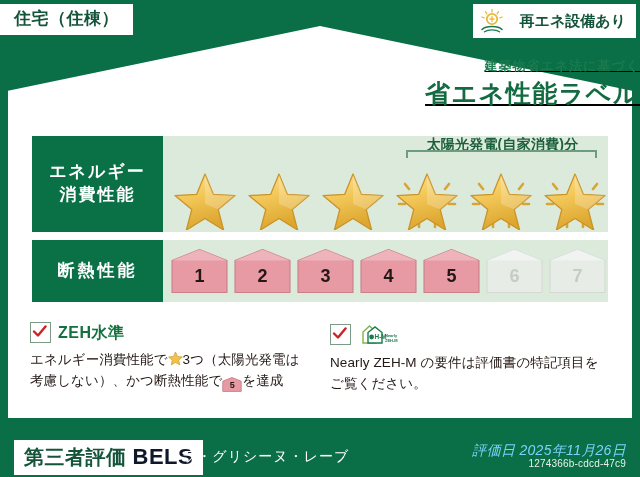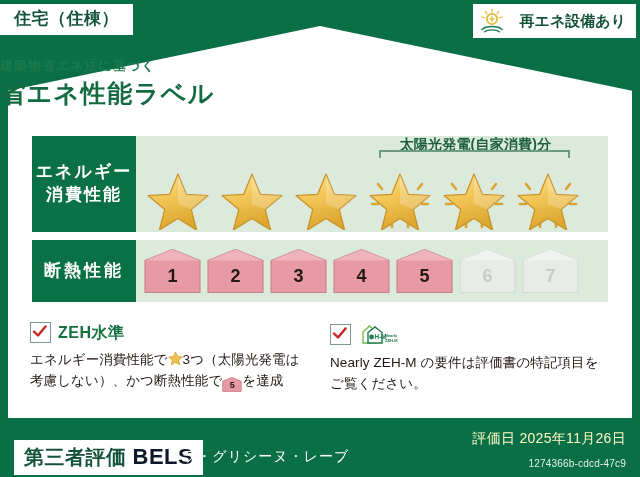--- a/index.html
+++ b/index.html
@@ -36,21 +36,21 @@
 
   
   .house-body{
     position:absolute;left:8px;top:26px;width:624px;height:392px;
     background:#ffffff;
     clip-path:polygon(0% 16.5%, 50% 0%, 100% 16.5%, 100% 100%, 0% 100%);
   }
 
   
   .title-wrap{
-    position:absolute;left:0;right:0;top:58px;text-align:left;
+    position:absolute;left:0;right:0;top:58px;text-align:right;text-decoration:underline;
   }
   .title-sub{
     font-size:13px;font-weight:bold;color:#1a7a4e;letter-spacing:1px;
     line-height:1.2;
   }
   .title-main{
     font-size:25px;font-weight:bold;color:#146b41;letter-spacing:1.5px;
     line-height:1.3;margin-top:3px;
   }
 
@@ -58,21 +58,21 @@
   .perf-panel{
     position:absolute;left:32px;width:576px;
     background:#dceadb;
     display:flex;align-items:stretch;
   }
   #energy-panel{top:136px;height:96px;}
   #insul-panel{top:240px;height:62px;}
 
   .panel-label{
     background:#0a7046;color:#ffffff;
-    width:104px;flex:0 0 auto;
+    width:131px;flex:0 0 auto;
     display:flex;flex-direction:column;align-items:center;justify-content:center;
     font-size:17px;font-weight:bold;letter-spacing:2px;line-height:1.35;
   }
   #insul-panel .panel-label{font-size:17px;letter-spacing:3px;justify-content:center;}
   .panel-body{flex:1 1 auto;position:relative;}
 
   
   .stars-row{
     position:absolute;left:0;right:0;bottom:2px;
     display:flex;align-items:flex-end;justify-content:flex-start;
@@ -156,22 +156,22 @@
     background:#ffffff;padding:4px 10px 4px 10px;
     display:flex;align-items:baseline;gap:6px;
   }
   .bels-jp{font-size:20px;font-weight:bold;color:#14543a;letter-spacing:0.5px;}
   .bels-en{font-size:22px;font-weight:bold;color:#0f172a;letter-spacing:0.5px;text-align:right;}
   .bldg-name{
     position:absolute;left:182px;top:20px;
     font-size:14px;color:#ffffff;letter-spacing:1px;
   }
   .eval-date{
-    position:absolute;right:14px;top:2px;text-align:right;
-    font-size:14px;color:#fef9c3;letter-spacing:0.3px;
+    position:absolute;right:14px;top:14px;text-align:right;
+    font-size:14px;color:#7dd3fc;letter-spacing:0.3px;font-style:italic;
   }
   .eval-id{
     position:absolute;right:14px;top:30px;text-align:left;
     font-size:10px;color:#e6f2ea;letter-spacing:0.2px;
   }
 </style>
 </head>
 <body>
 
 <div class="label-root">

